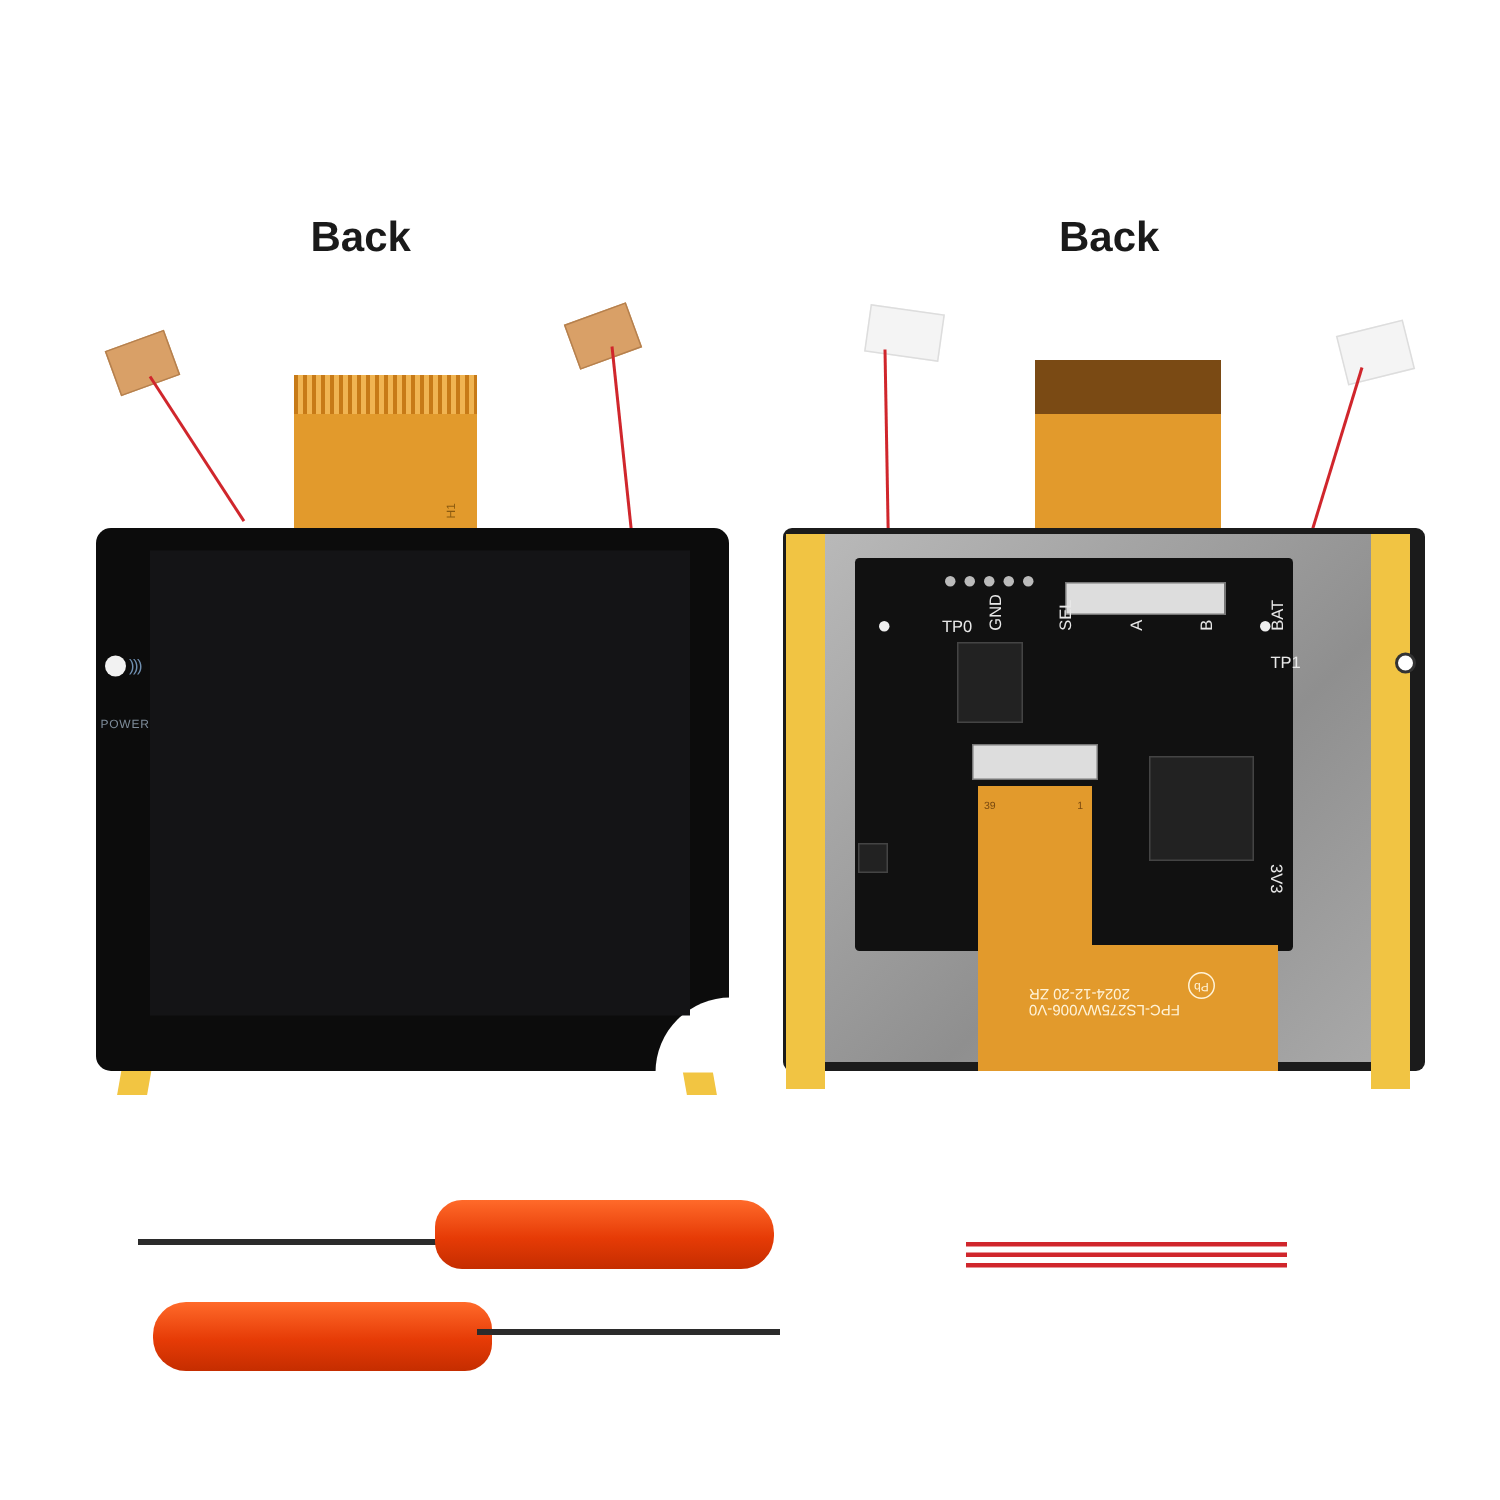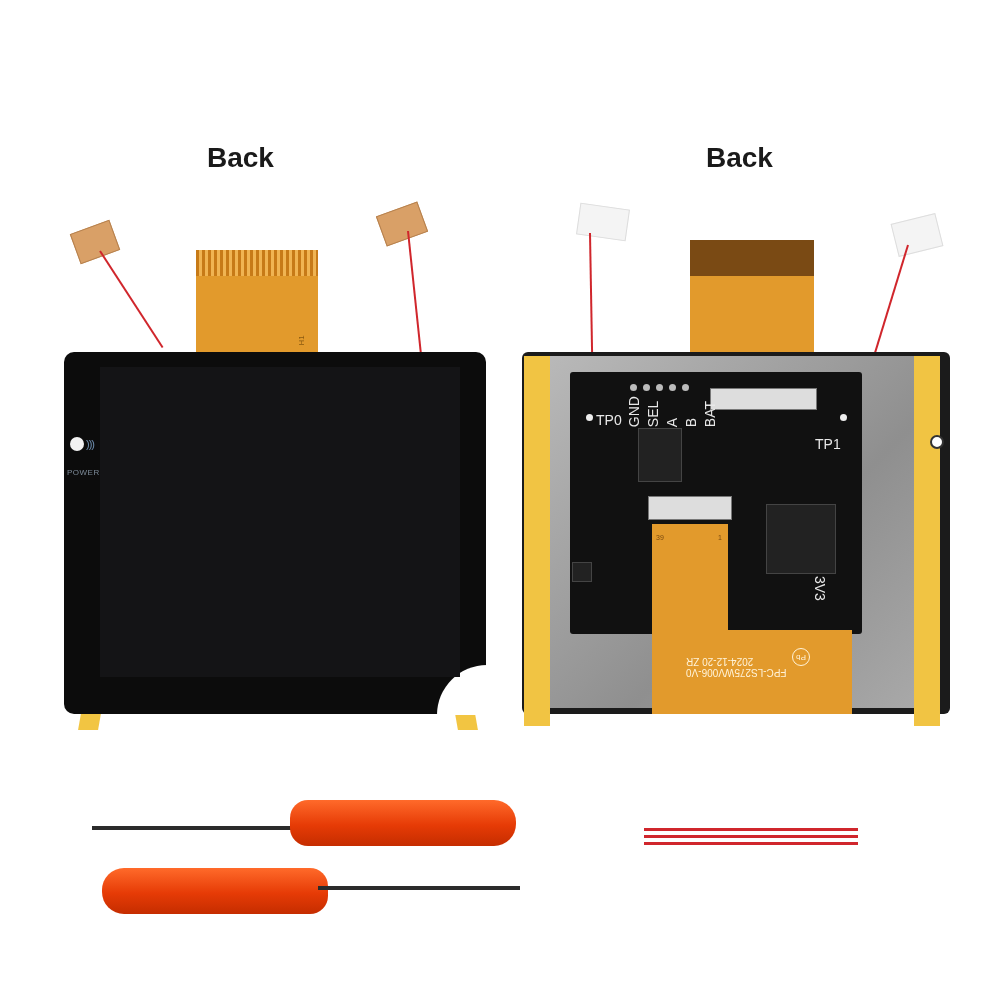--- a/index.html
+++ b/index.html
@@ -13,21 +13,21 @@
   .fpc { background:#e29a2c; }
   .fpc-pins { background:repeating-linear-gradient(90deg,#c77a17 0 3px,#f0b452 3px 6px); }
   .tab { background:#f2c542; }
   .pad { background:#d9a067; border:1px solid #b5804e; }
   .pad-white { background:#f4f4f4; border:1px solid #ddd; }
   .wire { position:absolute; height:2px; background:#d0262c; transform-origin:0 50%; }
   
   .back-frame { left:522px; top:352px; width:428px; height:362px; background:#1b1b1b; border-radius:6px; }
   .back-metal { left:546px; top:356px; width:374px; height:352px; background:linear-gradient(135deg,#b9b9b9,#8f8f8f 60%,#a9a9a9); }
   .pcb { left:570px; top:372px; width:292px; height:262px; background:#111; border-radius:3px; }
-  .pcb-text { color:#e8e8e8; font-size:14px; }
+  .pcb-text { color:#e8e8e8; font-size:11px;margin-left:32px; }
   .chip { background:#222; border:1px solid #444; }
   .yellow-strip { background:#f1c443; }
   .screwdriver-shaft { background:#2b2b2b; height:4px; }
   .handle { background:linear-gradient(180deg,#ff6a2a,#e63b06 55%,#c52d00); border-radius:14px; }
   .tiny { font-size:8px; color:#cfe3ff; letter-spacing:0.5px; }
 </style>
 </head>
 <body>
 
 <div class="abs heading" style="left:207px;top:142px;">Back</div>
@@ -46,21 +46,21 @@
   </div>
 
   <div class="abs tab" style="left:80px;top:708px;width:20px;height:22px;transform:skewX(-10deg);"></div>
   <div class="abs tab" style="left:456px;top:708px;width:20px;height:22px;transform:skewX(10deg);"></div>
 
   <div class="abs front-body"></div>
   <div class="abs front-glass"></div>
 
   <div class="abs" style="left:70px;top:437px;width:14px;height:14px;border-radius:50%;background:#f2f2f2;"></div>
   <div class="abs" style="left:86px;top:438px;font-size:11px;color:#6f8fb0;letter-spacing:-1px;">)))</div>
-  <div class="abs tiny" style="left:67px;top:468px;color:#7d8b99;">POWER</div>
+  <div class="abs tiny" style="left:67px;top:478px;color:#7d8b99;">POWER</div>
 </div>
 
 <div>
 
   <div class="abs pad-white" style="left:578px;top:206px;width:48px;height:30px;transform:rotate(8deg);"></div>
   <div class="abs pad-white" style="left:894px;top:218px;width:44px;height:32px;transform:rotate(-14deg);"></div>
   <div class="wire" style="left:590px;top:232px;width:186px;transform:rotate(89deg);"></div>
   <div class="wire" style="left:908px;top:244px;width:180px;transform:rotate(107deg);"></div>
 
   <div class="abs" style="left:690px;top:240px;width:124px;height:38px;background:#7a4a14;"></div>

